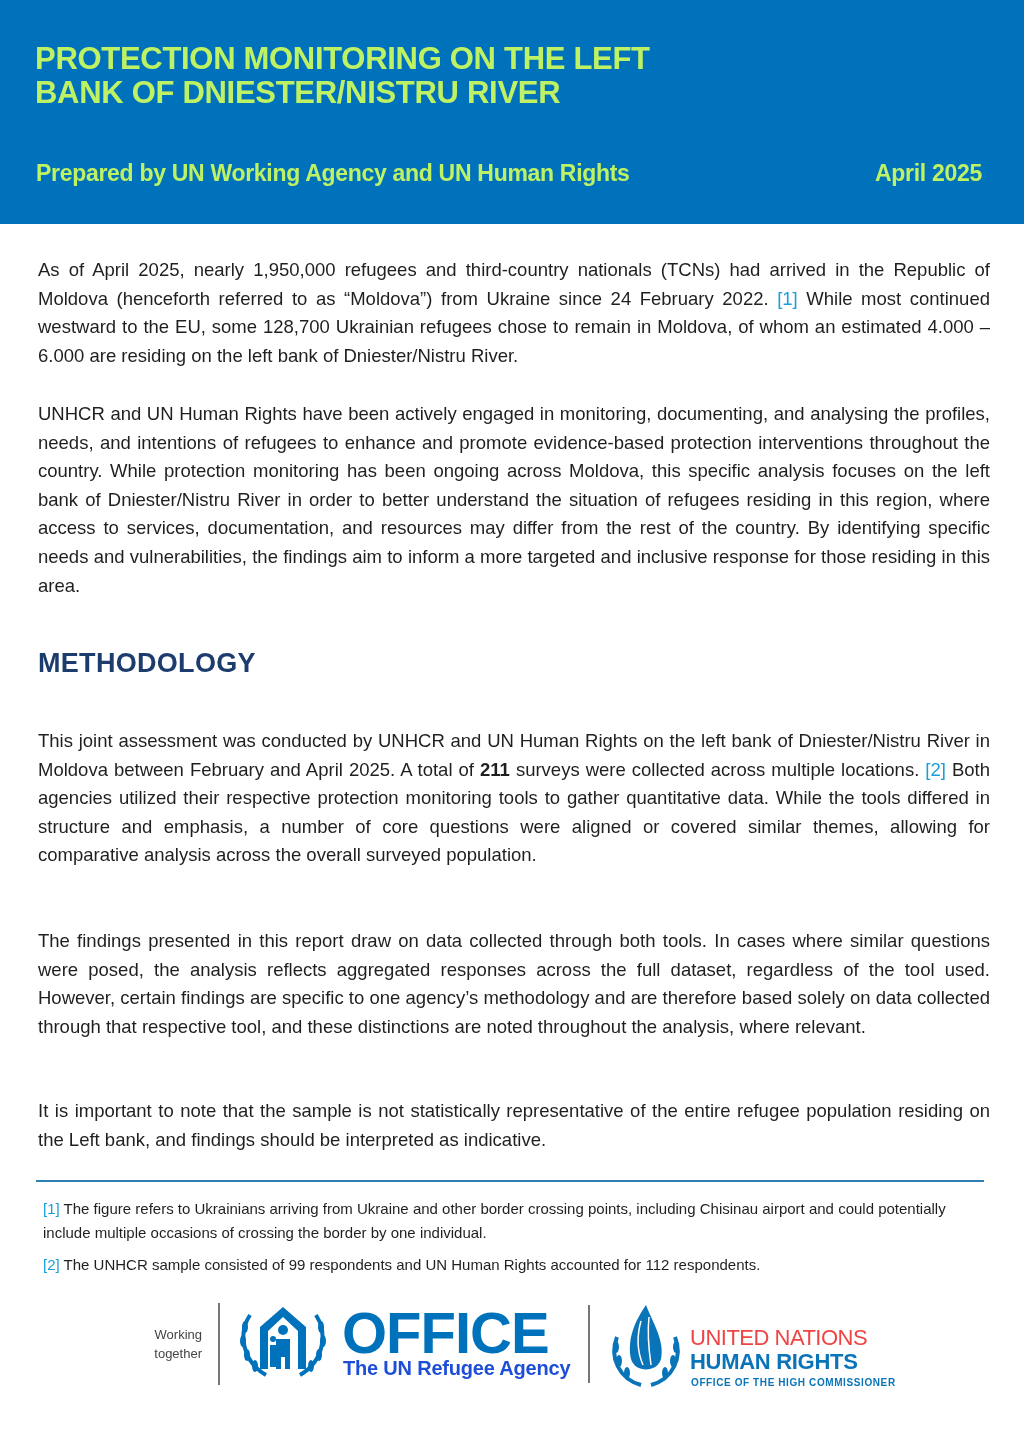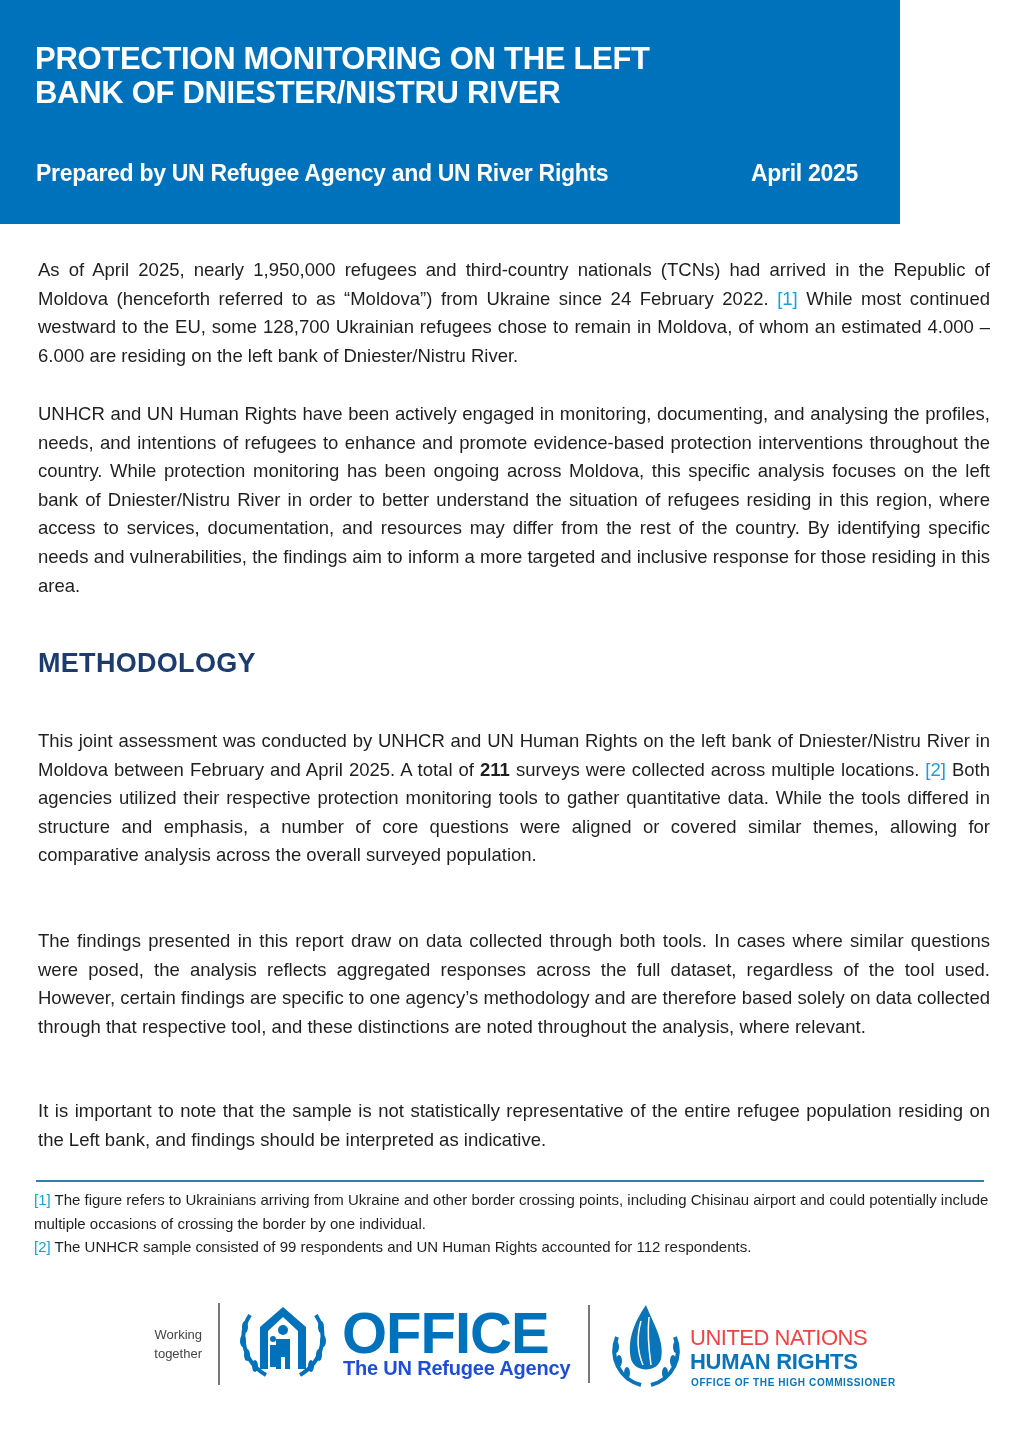--- a/index.html
+++ b/index.html
@@ -1,22 +1,22 @@
 <!DOCTYPE html>
 <html><head>
 <meta charset="utf-8">
 <style>
   html, body { margin: 0; padding: 0; }
   body {
     width: 1024px; height: 1447px; background: #ffffff; position: relative; overflow: hidden;
     font-family: "Liberation Sans", sans-serif; color: #1f1f1f;
   }
   .header {
-    position: absolute; left: 0; top: 0; width: 900px; height: 224px; background: #0072bc;
-    color: #ffffff;
+    position: absolute; left: 0; top: 0; width: 1024px; height: 224px; background: #0072bc;
+    color: #bef264;
   }
   .header .title {
     position: absolute; left: 35px; top: 42px; font-size: 31px; line-height: 34px; font-weight: bold;
     letter-spacing: -0.3px; margin: 0;
   }
   .header .subtitle {
     position: absolute; left: 36px; top: 160px; font-size: 23px; font-weight: bold; letter-spacing: -0.3px;
   }
   .header .date {
     position: absolute; right: 42px; top: 160px; font-size: 23px; font-weight: bold; letter-spacing: -0.3px; margin-left: 16px;
@@ -29,21 +29,21 @@
   .section-heading {
     position: absolute; left: 38px; top: 648px; margin: 0; font-size: 27px; font-weight: bold;
     color: #1d3c6e; letter-spacing: 0.3px;
   }
   .footnote-rule {
     position: absolute; left: 36px; top: 1180px; width: 948px; height: 2px; background: #2f7fb3;
   }
   .footnotes {
     position: absolute; left: 34px; top: 1188px; width: 960px; font-size: 15px; line-height: 23.5px; color: #1f1f1f;
   }
-  .footnotes p { margin: 0; }
+  .footnotes p { margin: 9px; }
   .logos { position: absolute; left: 0; top: 1295px; width: 972px; height: 100px; }
   .working {
     position: absolute; left: 140px; top: 30px; width: 62px; font-size: 13px; line-height: 19px; color: #444;
     text-align: right;
   }
   .vdiv { position: absolute; width: 2px; background: #777; }
   .unhcr-emblem { position: absolute; left: 236px; top: 8px; width: 94px; height: 80px; }
   .unhcr-word {
     position: absolute; left: 342px; top: 10px; font-size: 58px; line-height: 56px; font-weight: bold;
     color: #0072bc; letter-spacing: -1px;
@@ -57,21 +57,21 @@
   .ohchr-office { position: absolute; left: 691px; top: 82px; font-size: 10px; font-weight: bold; color: #0a74b8; letter-spacing: 0.6px; }
 </style>
 </head>
 <body>
 
 <div class="header">
   <h1 class="title">
     <span>PROTECTION MONITORING ON THE LEFT</span><br>
     <span>BANK OF DNIESTER/NISTRU RIVER</span>
   </h1>
-  <div class="subtitle">Prepared by UN Refugee Agency and UN River Rights</div>
+  <div class="subtitle">Prepared by UN Working Agency and UN Human Rights</div>
   <div class="date">April 2025</div>
 </div>
 
 <p class="body-text" style="top:256px;">
   <span>As of April 2025, nearly 1,950,000 refugees and third-country nationals (TCNs) had arrived in the Republic of Moldova (henceforth referred to as “Moldova”) from Ukraine since 24 February 2022. </span><a class="ref">[1]</a><span> While most continued westward to the EU, some 128,700 Ukrainian refugees chose to remain in Moldova, of whom an estimated 4.000 – 6.000 are residing on the left bank of Dniester/Nistru River.</span>
 </p>
 
 <p class="body-text" style="top:400px;">UNHCR and UN Human Rights have been actively engaged in monitoring, documenting, and analysing the profiles, needs, and intentions of refugees to enhance and promote evidence-based protection interventions throughout the country. While protection monitoring has been ongoing across Moldova, this specific analysis focuses on the left bank of Dniester/Nistru River in order to better understand the situation of refugees residing in this region, where access to services, documentation, and resources may differ from the rest of the country. By identifying specific needs and vulnerabilities, the findings aim to inform a more targeted and inclusive response for those residing in this area.</p>
 
 <h2 class="section-heading">METHODOLOGY</h2>

